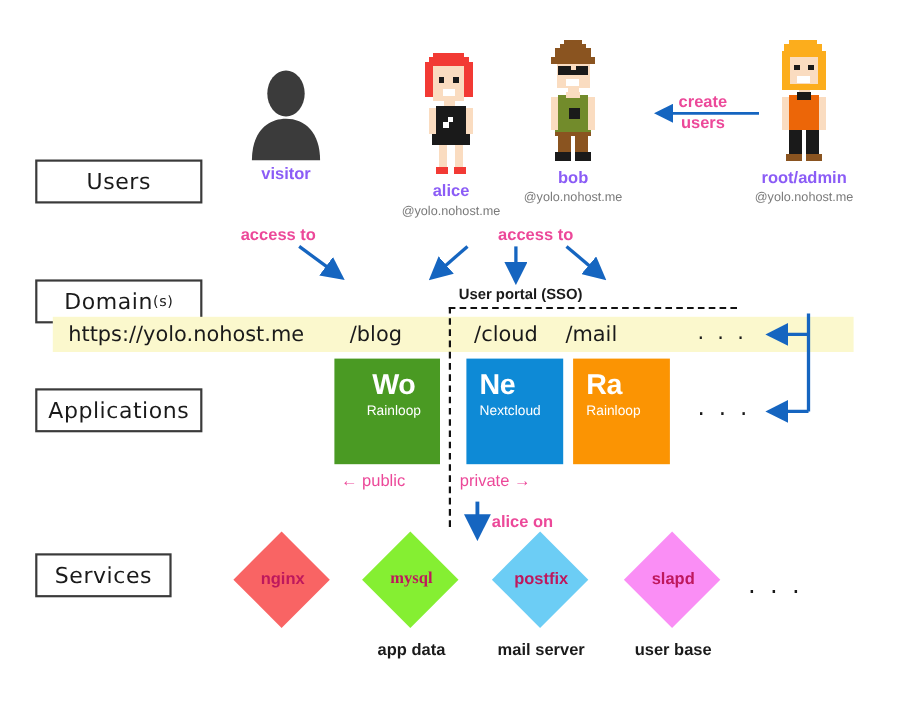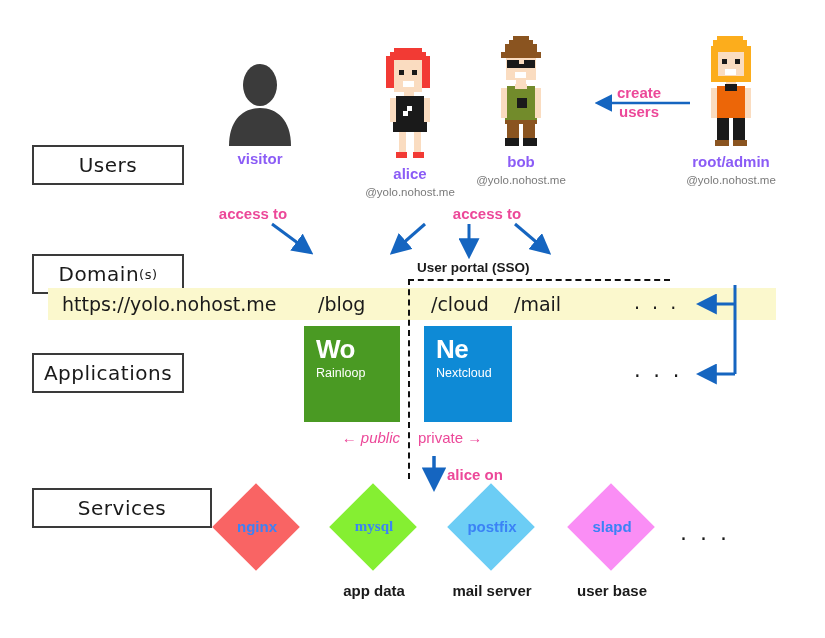--- a/index.html
+++ b/index.html
@@ -77,21 +77,21 @@
   .app .full{font-size:12.5px;margin-top:4px;}
 
   
   .svc{position:absolute;}
   .diamond{
     position:absolute;width:62px;height:62px;transform:rotate(45deg);
   }
   .svcname{
     position:absolute;width:120px;text-align:center;left:50%;
     transform:translateX(-50%);
-    color:#3b82f6;font-weight:bold;font-size:15px;
+    color:#be185d;font-weight:bold;font-size:15px;
   }
   .svccap{
     position:absolute;width:160px;text-align:center;left:50%;
     transform:translateX(-50%);
     color:#1a1a1a;font-weight:bold;font-size:15px;
   }
 
   svg.arrows{position:absolute;left:0;top:0;width:825px;height:638px;overflow:visible;pointer-events:none;}
 </style>
 </head>
@@ -107,21 +107,21 @@
   <div class="row-label" style="left:32px;top:254px;width:152px;height:40px;">
     <span>Domain</span>
       <span class="sub">(s)</span>
   </div>
 
   <div class="row-label" style="left:32px;top:353px;width:152px;height:40px;">
     <span>Applications</span>
       <span class="sub"></span>
   </div>
 
-  <div class="row-label" style="left:32px;top:488px;width:180px;height:40px;">
+  <div class="row-label" style="left:32px;top:503px;width:124px;height:40px;">
     <span>Services</span>
       <span class="sub"></span>
   </div>
 
   <div class="person" style="left:227px;top:62px;">
     <svg width="66" height="84" viewBox="0 0 66 84">
       <ellipse cx="33" cy="23" rx="17" ry="21" fill="#3b3b3b"></ellipse>
       <path d="M2 84 C2 58 16 46 33 46 C50 46 64 58 64 84 Z" fill="#3b3b3b"></path>
     </svg>
     <div class="name" style="top:88px;">visitor</div>
@@ -253,34 +253,38 @@
 
   <div class="urltext" style="left:62px;top:293px;">https://yolo.nohost.me</div>
   <div class="urltext" style="left:318px;top:293px;">/blog</div>
   <div class="urltext" style="left:431px;top:293px;">/cloud</div>
   <div class="urltext" style="left:514px;top:293px;">/mail</div>
   <div class="dots" style="left:634px;top:291px;">. . .</div>
 
   <div id="ssolabel" style="left:417px;top:260px;">User portal (SSO)</div>
   <div id="ssobox" style="left:408px;top:279px;width:262px;height:200px;"></div>
 
-  <div class="app" style="left:304px;top:326px;width:96px;height:96px;background:#4a9a23;">
+  <div class="app" style="left:304px;top:326px;width:96px;height:96px;background:#4a9a23;text-align:center;">
     <div class="abbr">Wo</div>
     <div class="full">Rainloop</div>
   </div>
 
   <div class="app" style="left:424px;top:326px;width:88px;height:96px;background:#0e8ad6;">
     <div class="abbr">Ne</div>
     <div class="full">Nextcloud</div>
   </div>
 
+  <div class="app" style="left:521px;top:326px;width:88px;height:96px;background:#fb9403;">
+    <div class="abbr">Ra</div>
+    <div class="full">Rainloop</div>
+  </div>
 
   <div class="dots" style="left:634px;top:358px;font-size:21px;">. . .</div>
 
-  <div class="note thin" style="left:310px;top:429px;width:90px;font-size:15px;text-align:right;font-style:italic;">← public</div>
+  <div class="note thin" style="left:310px;top:429px;width:90px;font-size:15px;text-align:left;">← public</div>
   <div class="note thin" style="left:418px;top:429px;width:110px;text-align:left;font-size:15px;">private →</div>
 
   <div class="note" style="left:596px;top:84px;width:86px;">
     <div>create</div>
     <div>users</div>
   </div>
 
   <div class="note" style="left:198px;top:205px;width:110px;">access to</div>
 
   <div class="note" style="left:432px;top:205px;width:110px;">access to</div>

